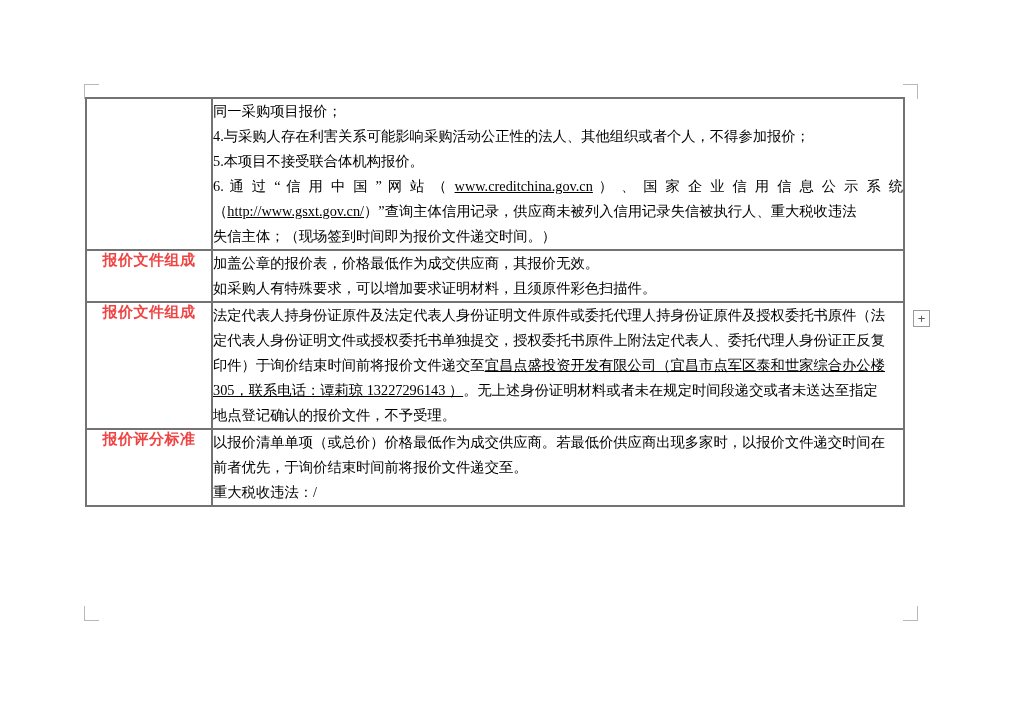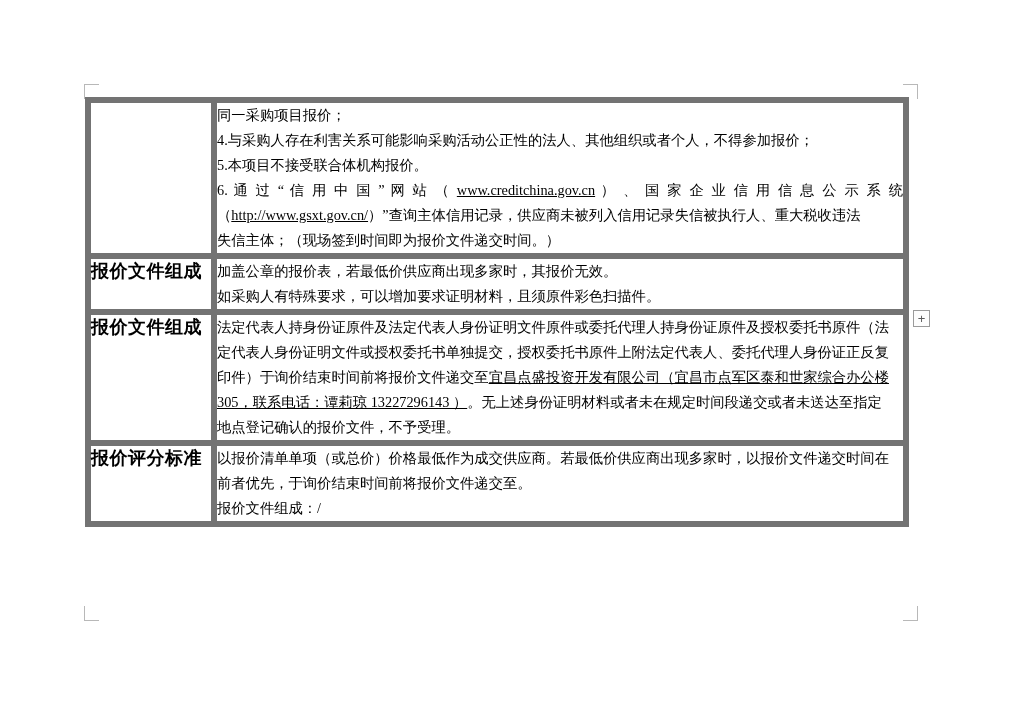--- a/index.html
+++ b/index.html
@@ -57,33 +57,33 @@
   
   table.doc-table {
     position: absolute;
     left: 85px;
     top: 97px;
     width: 818px;
     border-collapse: collapse;
     table-layout: fixed;
   }
   table.doc-table td {
-    border: 6px solid #737373;
+    border: 2px solid #737373;
     vertical-align: top;
     padding: 0;
   }
   td.label-cell {
     width: 126px;
-    text-align: left;
+    text-align: center;
     vertical-align: middle;
     font-weight: bold;
-    font-size: 18px;
+    font-size: 15px;
     font-family: "Liberation Serif", serif;
     letter-spacing: 0.5px;
-    color: #000000;
+    color: #ef4444;
   }
   td.body-cell {
     padding: 5px 7px 6px 7px;
   }
   .line {
     font-size: 14.3px;
     line-height: 25px;
     color: #000;
     font-family: "Liberation Serif", serif;
     text-align: justify;
@@ -124,41 +124,41 @@
           <div class="line">5.本项目不接受联合体机构报价。</div>
           <div class="line justify-spread">6. 通 过 “ 信 用 中 国 ” 网 站 （ <span class="u">www.creditchina.gov.cn</span> ） 、 国 家 企 业 信 用 信 息 公 示 系 统</div>
           <div class="line">（<span class="u">http://www.gsxt.gov.cn/</span>）”查询主体信用记录，供应商未被列入信用记录失信被执行人、重大税收违法</div>
           <div class="line">失信主体；（现场签到时间即为报价文件递交时间。）</div>
         </td>
       </tr>
 
       <tr>
         <td class="label-cell">报价文件组成</td>
         <td class="body-cell">
-          <div class="line">加盖公章的报价表，若最低价供应商出现多家时，其报价无效。</div>
+          <div class="line">加盖公章的报价表，价格最低作为成交供应商，其报价无效。</div>
           <div class="line">如采购人有特殊要求，可以增加要求证明材料，且须原件彩色扫描件。</div>
         </td>
       </tr>
 
       <tr>
         <td class="label-cell">报价文件组成</td>
         <td class="body-cell">
           <div class="line">法定代表人持身份证原件及法定代表人身份证明文件原件或委托代理人持身份证原件及授权委托书原件（法</div>
           <div class="line">定代表人身份证明文件或授权委托书单独提交，授权委托书原件上附法定代表人、委托代理人身份证正反复</div>
           <div class="line">印件）于询价结束时间前将报价文件递交至<span class="u">宜昌点盛投资开发有限公司（宜昌市点军区泰和世家综合办公楼</span></div>
           <div class="line"><span class="u">305，联系电话：谭莉琼 13227296143 ）</span>。无上述身份证明材料或者未在规定时间段递交或者未送达至指定</div>
           <div class="line">地点登记确认的报价文件，不予受理。</div>
         </td>
       </tr>
 
       <tr>
         <td class="label-cell">报价评分标准</td>
         <td class="body-cell">
           <div class="line">以报价清单单项（或总价）价格最低作为成交供应商。若最低价供应商出现多家时，以报价文件递交时间在</div>
           <div class="line">前者优先，于询价结束时间前将报价文件递交至。</div>
-          <div class="line">报价文件组成：/</div>
+          <div class="line">重大税收违法：/</div>
         </td>
       </tr>
 
     </tbody>
   </table>
 
 </div>
 
 </body></html>

